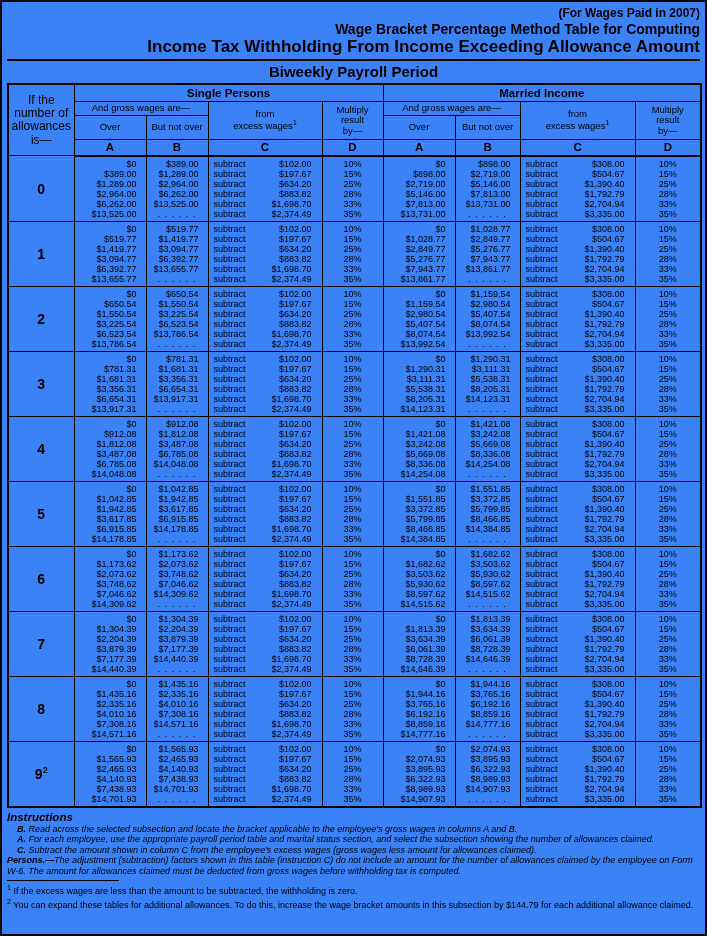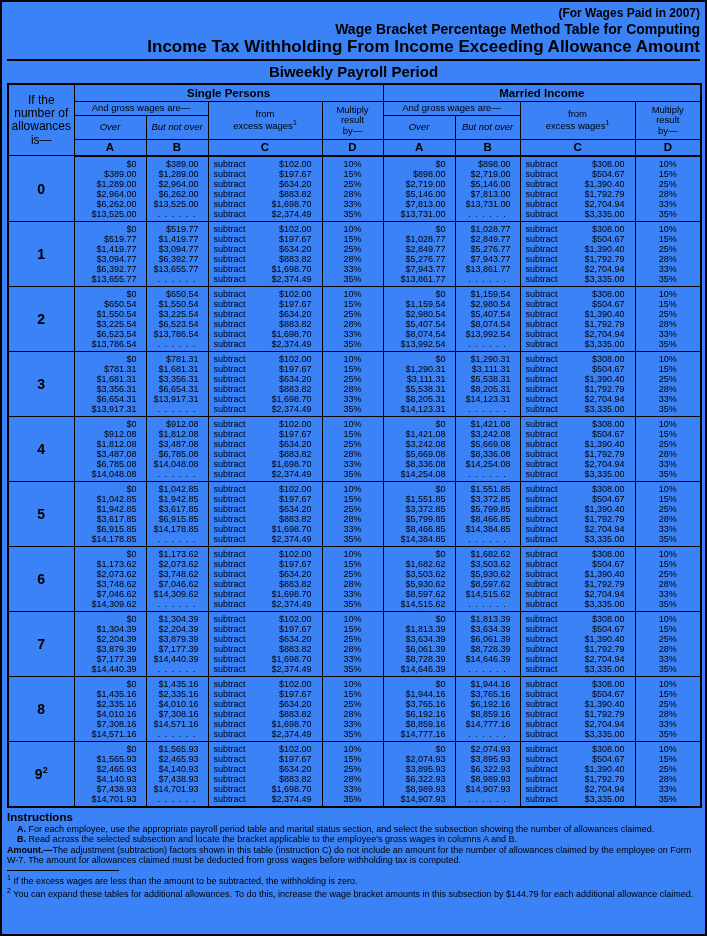--- a/index.html
+++ b/index.html
@@ -13,34 +13,34 @@
   .h-title { font-size:17px; font-weight:bold; }
   .top-rule { border-top:2px solid #000; margin-top:3px; }
   .period { text-align:center; font-size:15px; font-weight:bold; padding:2px 0 3px 0; }
 
   table.wb { width:693px; border-collapse:collapse; table-layout:fixed; border:2px solid #000; }
   .wb th, .wb td { border:1px solid #000; }
   .wb thead th { font-weight:normal; font-size:9.5px; text-align:center; vertical-align:middle; padding:1px 0; line-height:1.12; }
   .wb th.group { font-size:11.5px; font-weight:bold; height:17px; }
   .wb th.alwh { font-size:12px;margin-left:48px; }
   .wb tr.gwr th { height:14px; }
-  .wb tr.obr th { height:24px;font-style:italic; }
+  .wb tr.obr th { height:24px; }
   .wb tr.letters th { font-size:11.5px; font-weight:bold; height:14px; border-bottom:2px solid #000; }
   .wb sup { font-size:7px; vertical-align:super; }
 
   .wb tbody td { vertical-align:top; padding:2px 0; }
   .wb td.alw { vertical-align:middle; text-align:center; font-size:14px; font-weight:bold; }
   .wb td.alw sup { font-size:9px; }
   .line { height:10px; line-height:10px; font-size:9px; white-space:nowrap; }
   .num  { text-align:right; padding-right:9px; }
   .cline { display:flex; justify-content:space-between; padding:0 10px 0 5px; }
   .pct  { text-align:center; }
   .dotsline { text-align:center; letter-spacing:1px; }
 
-  .instructions { margin-top:3px; font-size:9px; line-height:10.5px; }
+  .instructions { margin-top:3px; font-size:9px; line-height:10.5px;font-style:italic; }
   .ins-title { font-size:11.5px; font-weight:bold; line-height:13px; }
   .instructions p { margin:0; }
   .instructions p.indent { text-indent:10px; }
   .instructions b { font-weight:bold; }
   .fn-rule { width:112px; border-top:1px solid #000; margin:4px 0 2px 0; }
   .footnote { font-size:9px; line-height:10.5px; padding-left:14px; text-indent:-14px; margin:0; }
   .footnote sup { font-size:7px; }
 </style>
 </head>
 <body>
@@ -1127,22 +1127,23 @@
             <div class="line pct">28%</div>
             <div class="line pct">33%</div>
             <div class="line pct">35%</div>
           </td>
         </tr>
       </tbody>
   </table>
 
   <div class="instructions">
     <div class="ins-title">Instructions</div>
+    <p class="indent"><b>B.</b> <span>Read across the selected subsection and locate the bracket applicable to the employee's gross wages in columns A and B.</span></p>
     <p class="indent"><b>A.</b> <span>For each employee, use the appropriate payroll period table and marital status section, and select the subsection showing the number of allowances claimed.</span></p>
-    <p class="indent"><b>B.</b> <span>Read across the selected subsection and locate the bracket applicable to the employee's gross wages in columns A and B.</span></p>
-    <p><b>Amount.—</b><span>The adjustment (subtraction) factors shown in this table (instruction C) do not include an amount for the number of allowances claimed by the employee on Form W-7. The amount for allowances claimed must be deducted from gross wages before withholding tax is computed.</span></p>
+    <p class="indent"><b>C.</b> <span>Subtract the amount shown in column C from the employee's excess wages (gross wages less amount for allowances claimed).</span></p>
+    <p><b>Persons.—</b><span>The adjustment (subtraction) factors shown in this table (instruction C) do not include an amount for the number of allowances claimed by the employee on Form W-6. The amount for allowances claimed must be deducted from gross wages before withholding tax is computed.</span></p>
   </div>
 
   <div class="fn-rule"></div>
   <p class="footnote"><sup>1</sup> <span>If the excess wages are less than the amount to be subtracted, the withholding is zero.</span></p>
   <p class="footnote"><sup>2</sup> <span>You can expand these tables for additional allowances. To do this, increase the wage bracket amounts in this subsection by $144.79 for each additional allowance claimed.</span></p>
 
 </div>
 
 </body></html>

